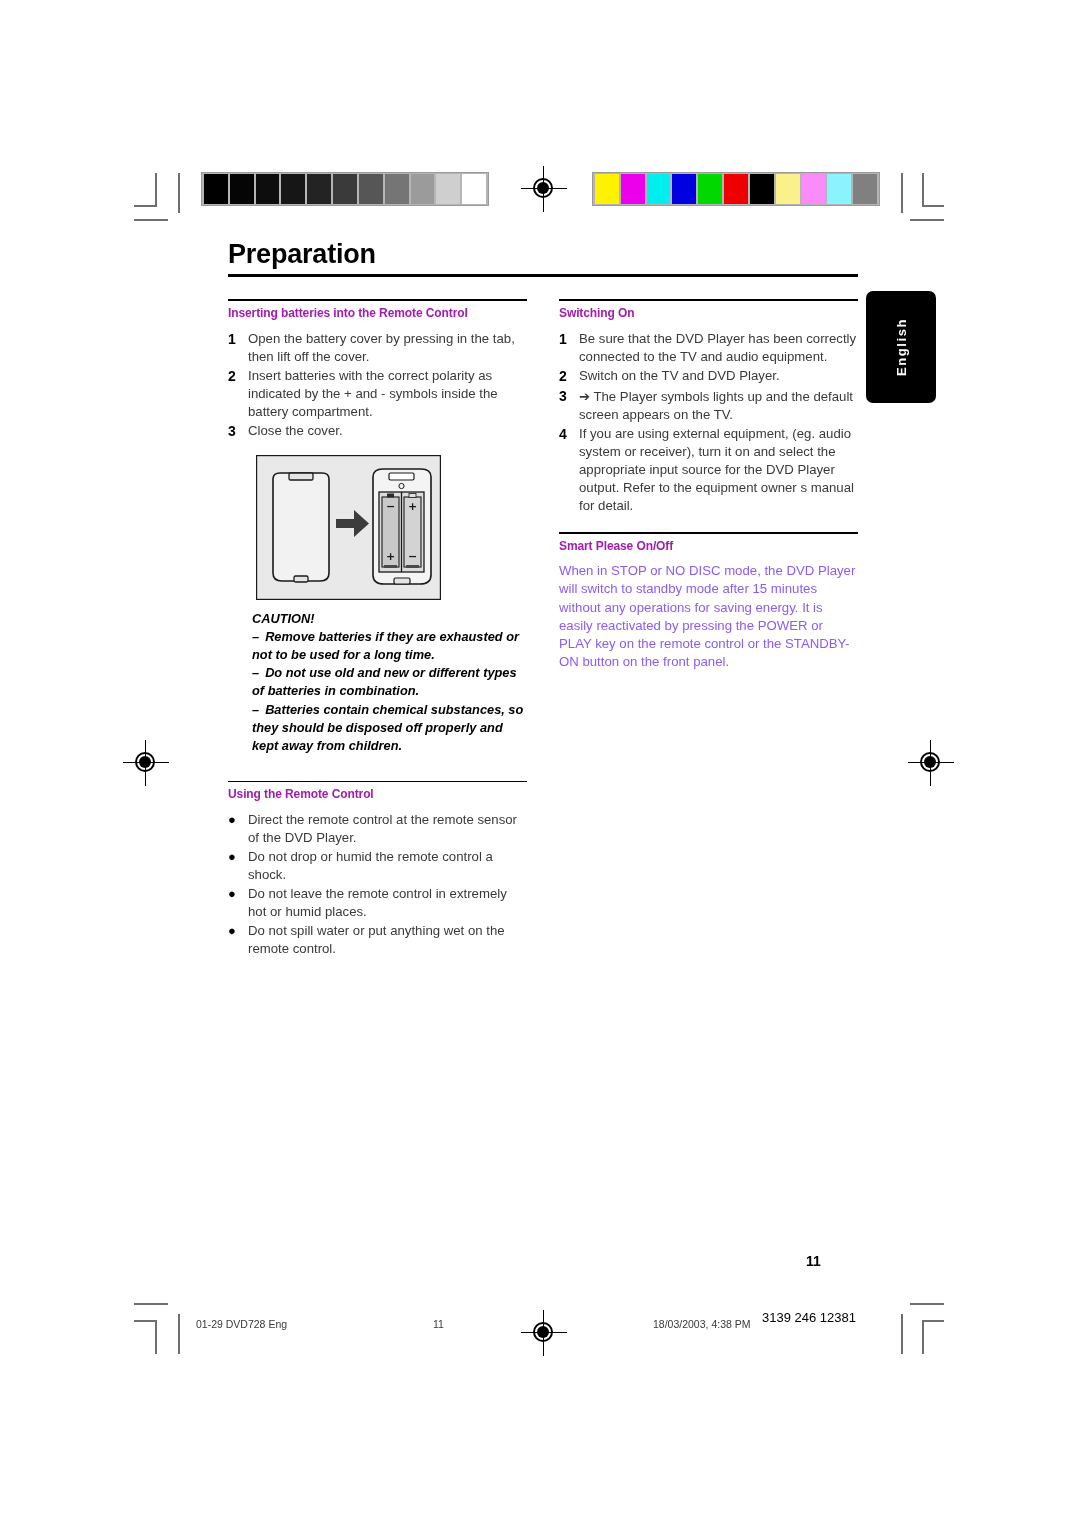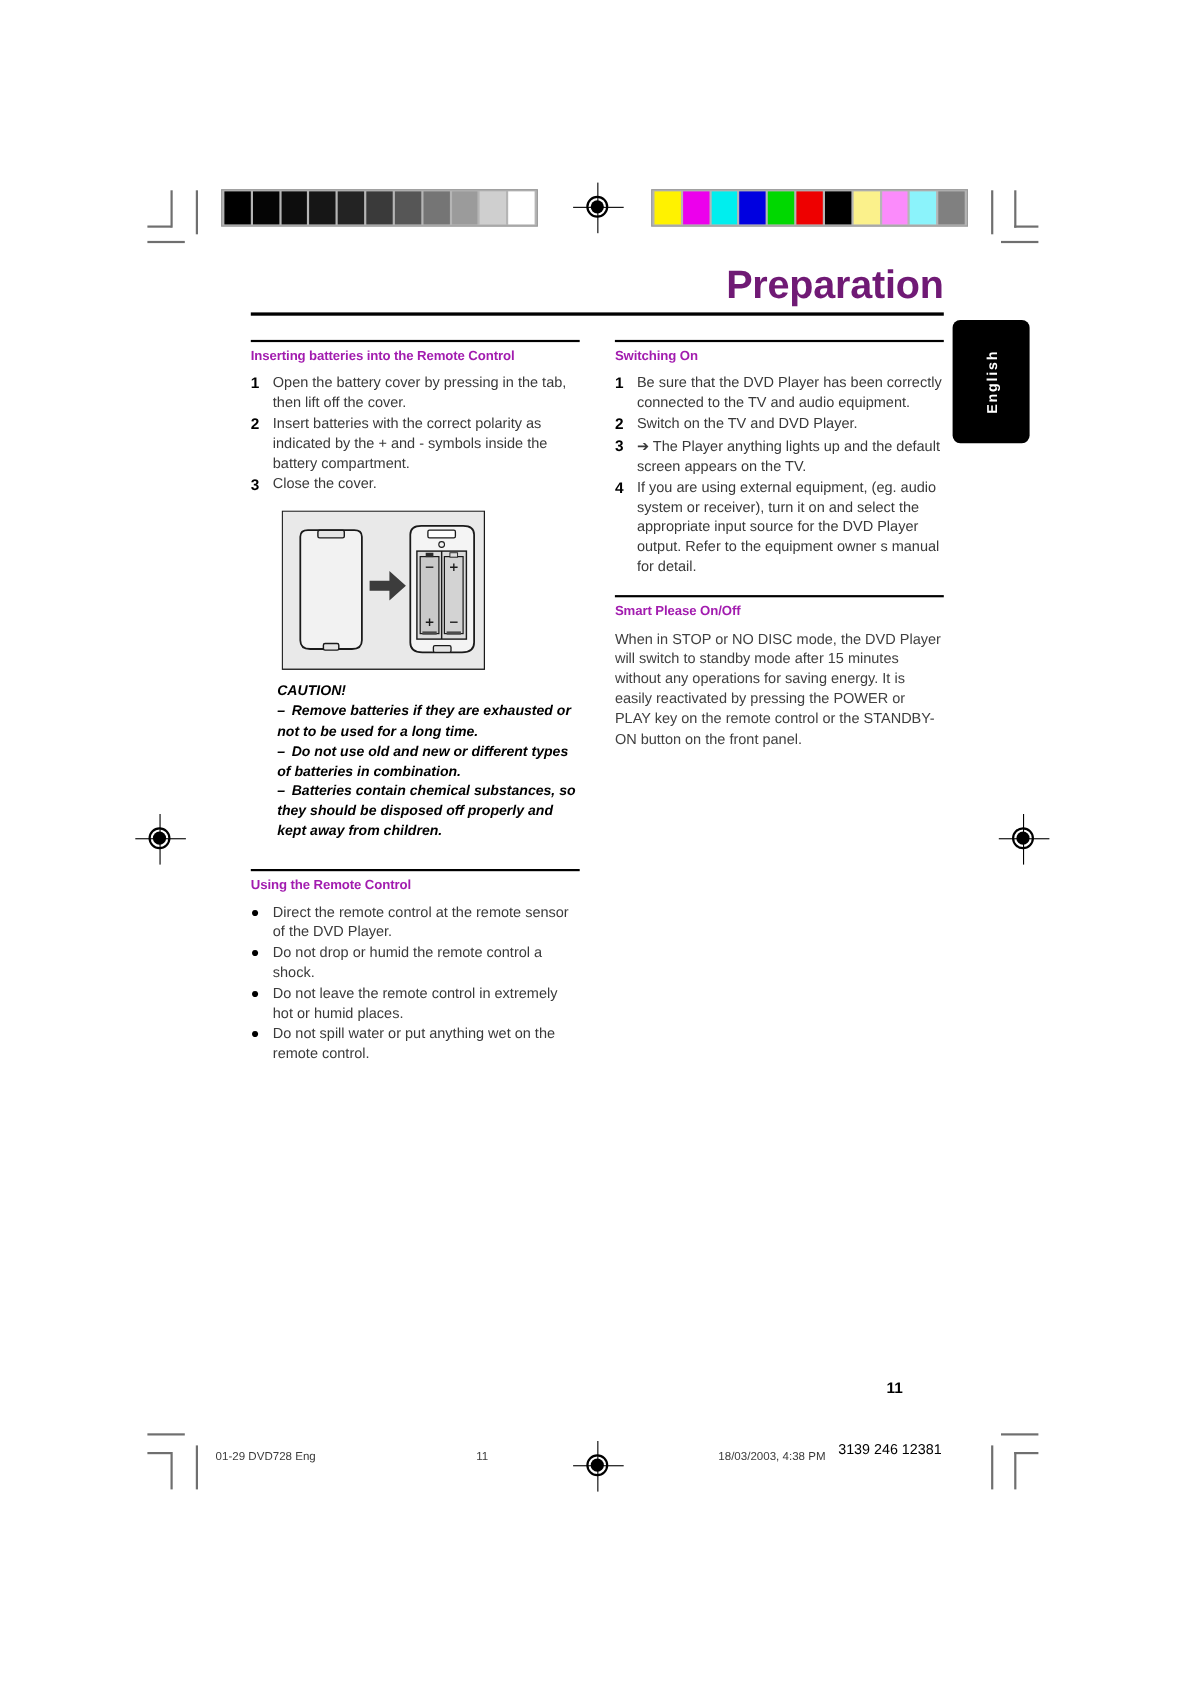--- a/index.html
+++ b/index.html
@@ -76,26 +76,26 @@
 
   
   .doc {
     position: absolute;
     left: 228px;
     top: 240px;
     width: 630px;
   }
 
   .page-title {
-    text-align: right;
-    font-size: 36px;
+    text-align: left;
+    font-size: 27px;
     font-weight: bold;
     letter-spacing: -0.2px;
     line-height: 1.05;
-    color: #701a75;
+    color: #000000;
     margin: 0 0 6px 0;
   }
   .title-rule {
     height: 3px;
     background: #000;
     margin-bottom: 22px;
   }
 
   .columns {
     display: flex;
@@ -149,21 +149,21 @@
     flex: 1 1 auto;
   }
   .step .sub {
     display: block;
     margin-top: 1px;
   }
 
   .para {
     font-size: 13.2px;
     line-height: 1.38;
-    color: #404040;
+    color: #8b5cf6;
     margin: 0;
   }
 
   
   .figure {
     margin: 14px 0 10px 28px;
     width: 185px;
   }
   .figure svg { display: block; }
 
@@ -421,21 +421,21 @@
             <span class="num">1</span>
             <span class="txt">Be sure that the DVD Player has been correctly connected to the TV and audio equipment.</span>
           </li>
           <li class="step">
             <span class="num">2</span>
             <span class="txt">Switch on the TV and DVD Player.</span>
           </li>
           <li class="step">
             <span class="num">3</span>
             <span class="txt">
-              <span class="sub">➔ The Player anything lights up and the default screen appears on the TV.</span>
+              <span class="sub">➔ The Player symbols lights up and the default screen appears on the TV.</span>
             </span>
           </li>
           <li class="step">
             <span class="num">4</span>
             <span class="txt">If you are using external equipment, (eg. audio system or receiver), turn it on and select the appropriate input source for the DVD Player output. Refer to the equipment owner s manual for detail.</span>
           </li>
         </ol>
 
         <div class="spacer-md"></div>
 

